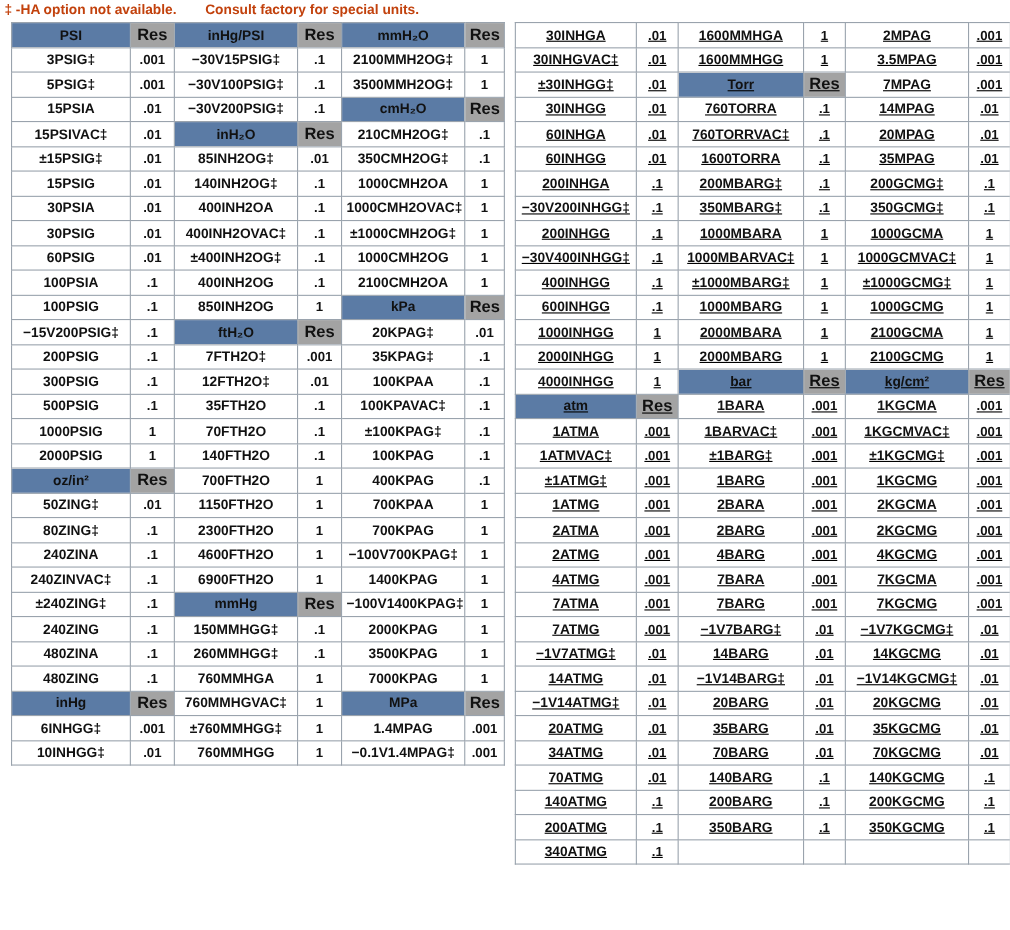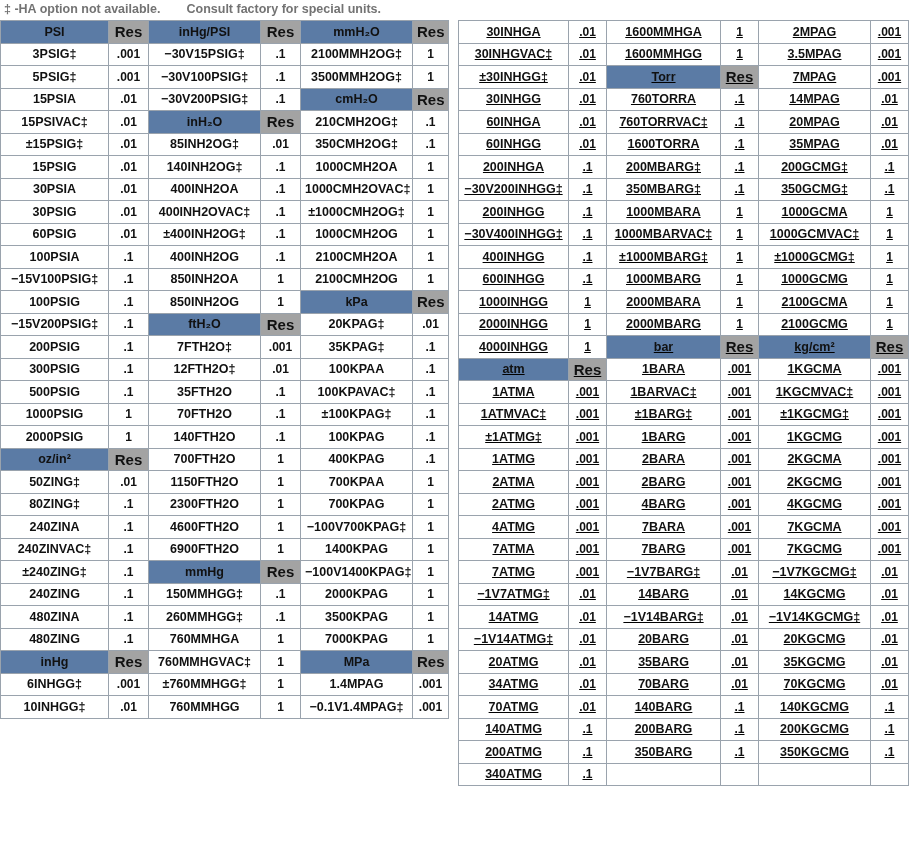--- a/index.html
+++ b/index.html
@@ -17,30 +17,31 @@
   #page {
     position: relative;
     width: 918px;
     height: 845px;
     box-sizing: border-box;
     padding: 0;
   }
   .note {
     font-size: 12.5px;
     font-weight: bold;
-    color: #737373;
+    color: #c2410c;
     padding: 2px 0 4px 4px;
     white-space: nowrap;
     letter-spacing: 0px;
   }
   .note .note-gap { display: inline-block; width: 26px; }
   .cols {
     display: flex;
     align-items: flex-start;
     gap: 10px;
+    justify-content: flex-end;
   }
   .col {
     display: flex;
     flex-direction: column;
   }
   .col-left { width: 448px; }
   .col-right { width: 450px; text-decoration: underline; }
   table.t {
     border-collapse: collapse;
     table-layout: fixed;
@@ -185,28 +186,20 @@
             </tr>
             <tr>
               <td class="val">100PSIA</td>
               <td class="res">.1</td>
               <td class="val">400INH2OG</td>
               <td class="res">.1</td>
               <td class="val">2100CMH2OA</td>
               <td class="res">1</td>
             </tr>
             <tr>
-              <td class="val">−15V100PSIG‡</td>
-              <td class="res">.1</td>
-              <td class="val">850INH2OA</td>
-              <td class="res">1</td>
-              <td class="val">2100CMH2OG</td>
-              <td class="res">1</td>
-            </tr>
-            <tr>
               <td class="val">100PSIG</td>
               <td class="res">.1</td>
               <td class="val">850INH2OG</td>
               <td class="res">1</td>
               <td class="hdr">kPa</td>
               <td class="hdr-res">Res</td>
             </tr>
             <tr>
               <td class="val">−15V200PSIG‡</td>
               <td class="res">.1</td>

